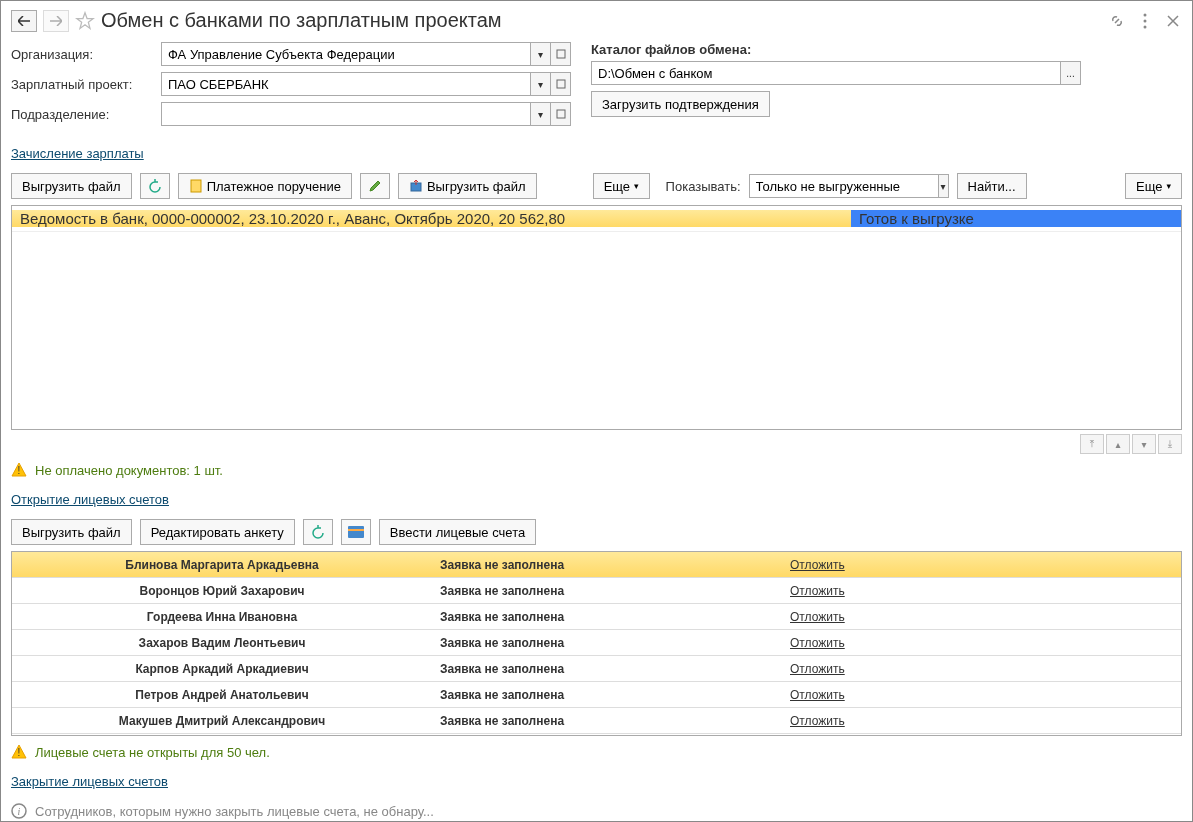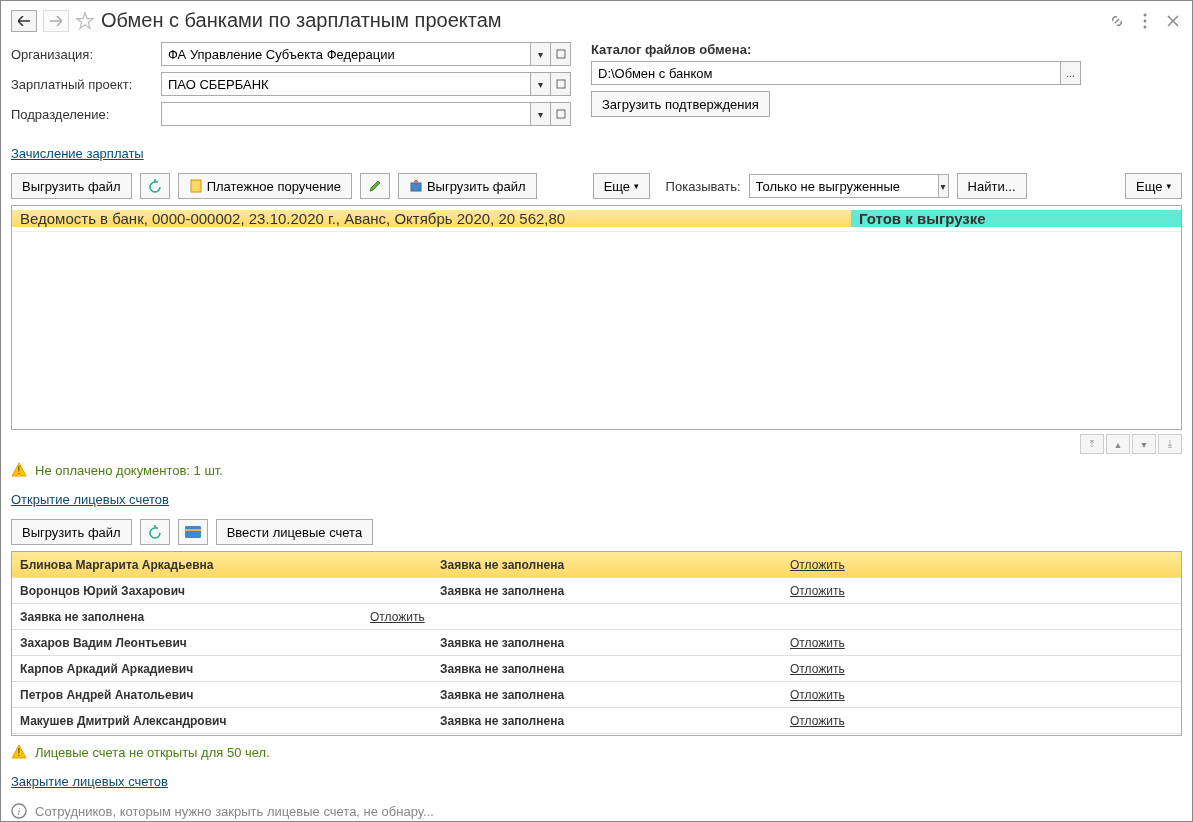--- a/index.html
+++ b/index.html
@@ -33,21 +33,21 @@
 .table-cell.c2 { width: 330px; }
 .nav-arrows { display: flex; justify-content: flex-end; gap: 2px; margin: 4px 0; }
 .nav-arrow { width: 24px; height: 20px; border: 1px solid #ccc; background: #f5f5f5; display: flex; align-items: center; justify-content: center; cursor: pointer; font-size: 10px; color: #888; }
 .warning-row { display: flex; align-items: center; gap: 8px; margin: 8px 0; }
 .warning-icon { width: 16px; height: 16px; }
 .warning-text { color: #4d7c0f; font-size: 13px; }
 .info-text { color: #888; font-size: 13px; }
 .table2-container { border: 1px solid #aaa; height: 185px; overflow-y: scroll; background: #fff; }
 .table2-row { display: flex; height: 26px; align-items: center; border-bottom: 1px solid #ddd; font-weight: bold; font-size: 12px; }
 .table2-row.selected { background: linear-gradient(#ffe999, #ffd966); }
-.t2c1 { width: 420px; padding: 0 8px; }
+.t2c1 { width: 420px; padding: 0 8px; text-align: center; }
 .t2c2 { width: 350px; padding: 0 8px; }
 .t2c3 { flex: 1; padding: 0 8px; }
 .link-dark { color: #333; text-decoration: underline; cursor: pointer; font-weight: normal; }
 .select-input { flex: 1; height: 24px; border: 1px solid #aaa; padding: 2px 6px; font-size: 13px; background: #fff; }
 svg { display: block; }
 </style>
 </head>
 <body>
 
 <div class="window">
@@ -184,21 +184,21 @@
     <div class="toolbar-flex"></div>
     <button class="btn">
         <span>Еще</span> 
         <span style="font-size:9px;">▾</span>
       </button>
   </div>
 
   <div class="table-container">
     <div class="table-row">
       <div class="table-cell c1 selected" style="background:linear-gradient(#ffe999,#ffd966);">Ведомость в банк, 0000-000002, 23.10.2020 г., Аванс, Октябрь 2020, 20 562,80</div>
-      <div class="table-cell c2 selected-light" style="background:#5eead4;font-weight:bold;">Готов к выгрузке</div>
+      <div class="table-cell c2 selected-light" style="background:#3b82f6;">Готов к выгрузке</div>
     </div>
   </div>
 
   <div class="nav-arrows">
     <div class="nav-arrow">⤒</div>
     <div class="nav-arrow">▴</div>
     <div class="nav-arrow">▾</div>
     <div class="nav-arrow">⤓</div>
   </div>
 
@@ -207,20 +207,21 @@
         <path d="M8 1 L15 14 L1 14 Z" fill="#ffc107" stroke="#e6a000"></path>
         <text x="8" y="12" text-anchor="middle" font-size="10" fill="#333">!</text>
       </svg>
     <span class="warning-text">Не оплачено документов: 1 шт.</span>
   </div>
 
   <a class="link-green">Открытие лицевых счетов</a>
 
   <div class="toolbar">
     <button class="btn">Выгрузить файл</button>
+    <button class="btn">Редактировать анкету</button>
     <div class="icon-only-btn">
       <svg width="14" height="14" viewBox="0 0 14 14">
           <path d="M12 7 A5 5 0 1 1 7 2 M7 2 L10 2 M7 2 L7 -1" stroke="#2a8" stroke-width="1.5" fill="none" transform="translate(0,1)"></path>
         </svg>
     </div>
     <div class="icon-only-btn">
       <svg width="16" height="12" viewBox="0 0 16 12">
           <rect x="0" y="0" width="16" height="12" rx="1" fill="#48c"></rect>
           <rect x="0" y="3" width="16" height="2" fill="#fa4"></rect>
         </svg>
@@ -234,20 +235,21 @@
           <div class="t2c1">Блинова Маргарита Аркадьевна</div>
           <div class="t2c2">Заявка не заполнена</div>
           <div class="t2c3"><a class="link-dark">Отложить</a></div>
         </div>
         <div class="table2-row">
           <div class="t2c1">Воронцов Юрий Захарович</div>
           <div class="t2c2">Заявка не заполнена</div>
           <div class="t2c3"><a class="link-dark">Отложить</a></div>
         </div>
         <div class="table2-row">
+          <div class="t2c1">Гордеева Инна Ивановна</div>
           <div class="t2c2">Заявка не заполнена</div>
           <div class="t2c3"><a class="link-dark">Отложить</a></div>
         </div>
         <div class="table2-row">
           <div class="t2c1">Захаров Вадим Леонтьевич</div>
           <div class="t2c2">Заявка не заполнена</div>
           <div class="t2c3"><a class="link-dark">Отложить</a></div>
         </div>
         <div class="table2-row">
           <div class="t2c1">Карпов Аркадий Аркадиевич</div>

